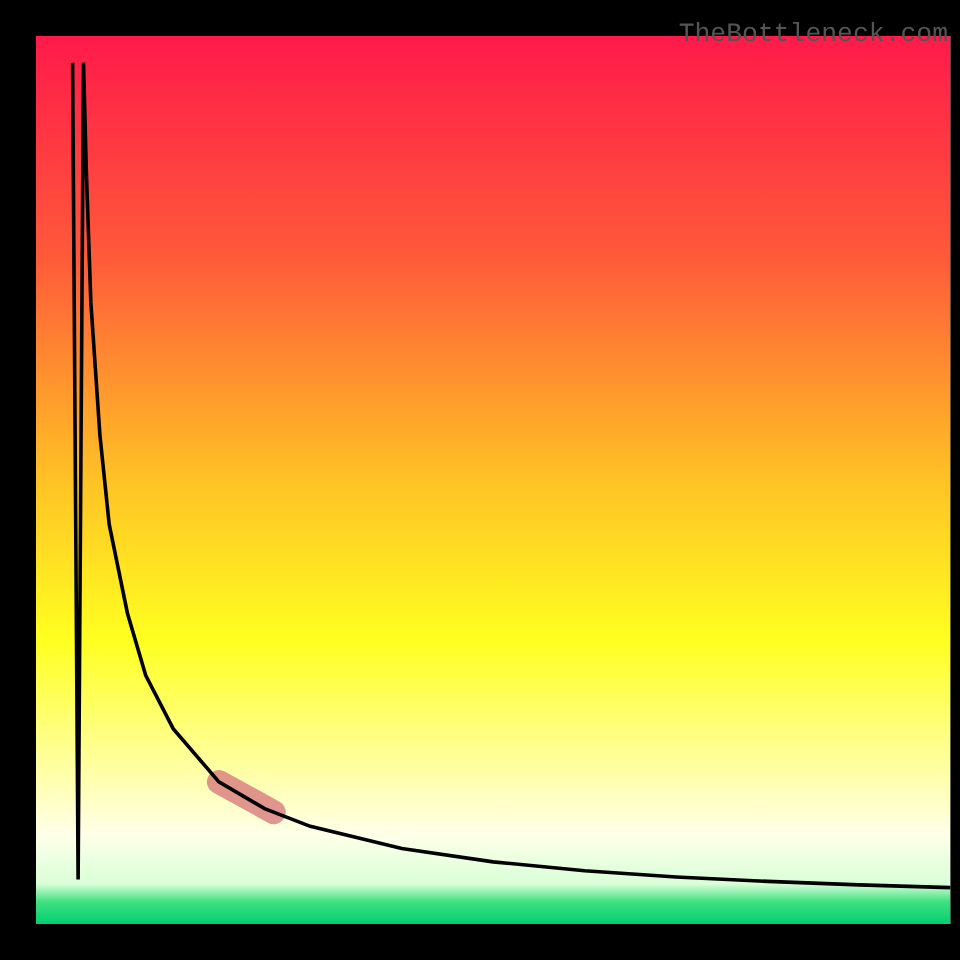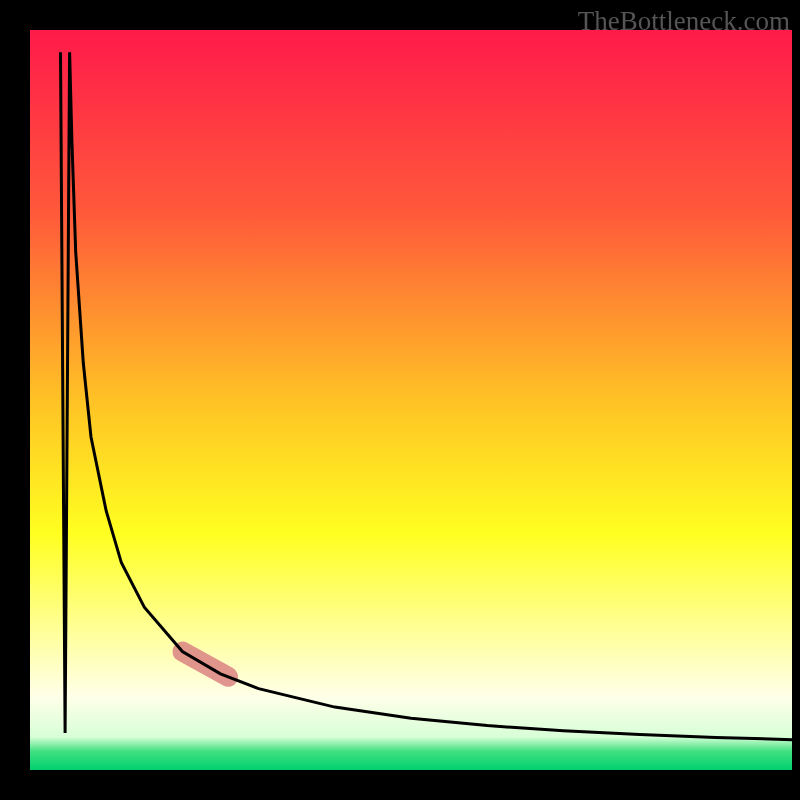--- a/index.html
+++ b/index.html
@@ -13,25 +13,25 @@
   }
   .chart-container {
     position: absolute;
     top: 0;
     left: 0;
     width: 800px;
     height: 800px;
   }
   .attribution {
     position: absolute;
-    top: 6px;
+    top: 16px;
     right: 10px;
-    font-size: 27px;
+    font-size: 22px;
     color: #555555;
-    font-family: Liberation Serif, serif;
+    font-family: Liberation Mono, monospace;
     z-index: 10;
   }
 </style>
 </head>
 <body>
 
 <div class="chart-container">
   <svg width="800" height="800" viewBox="0 0 800 800">
     <defs>
       <linearGradient id="bg-grad" x1="0" y1="0" x2="0" y2="1">

